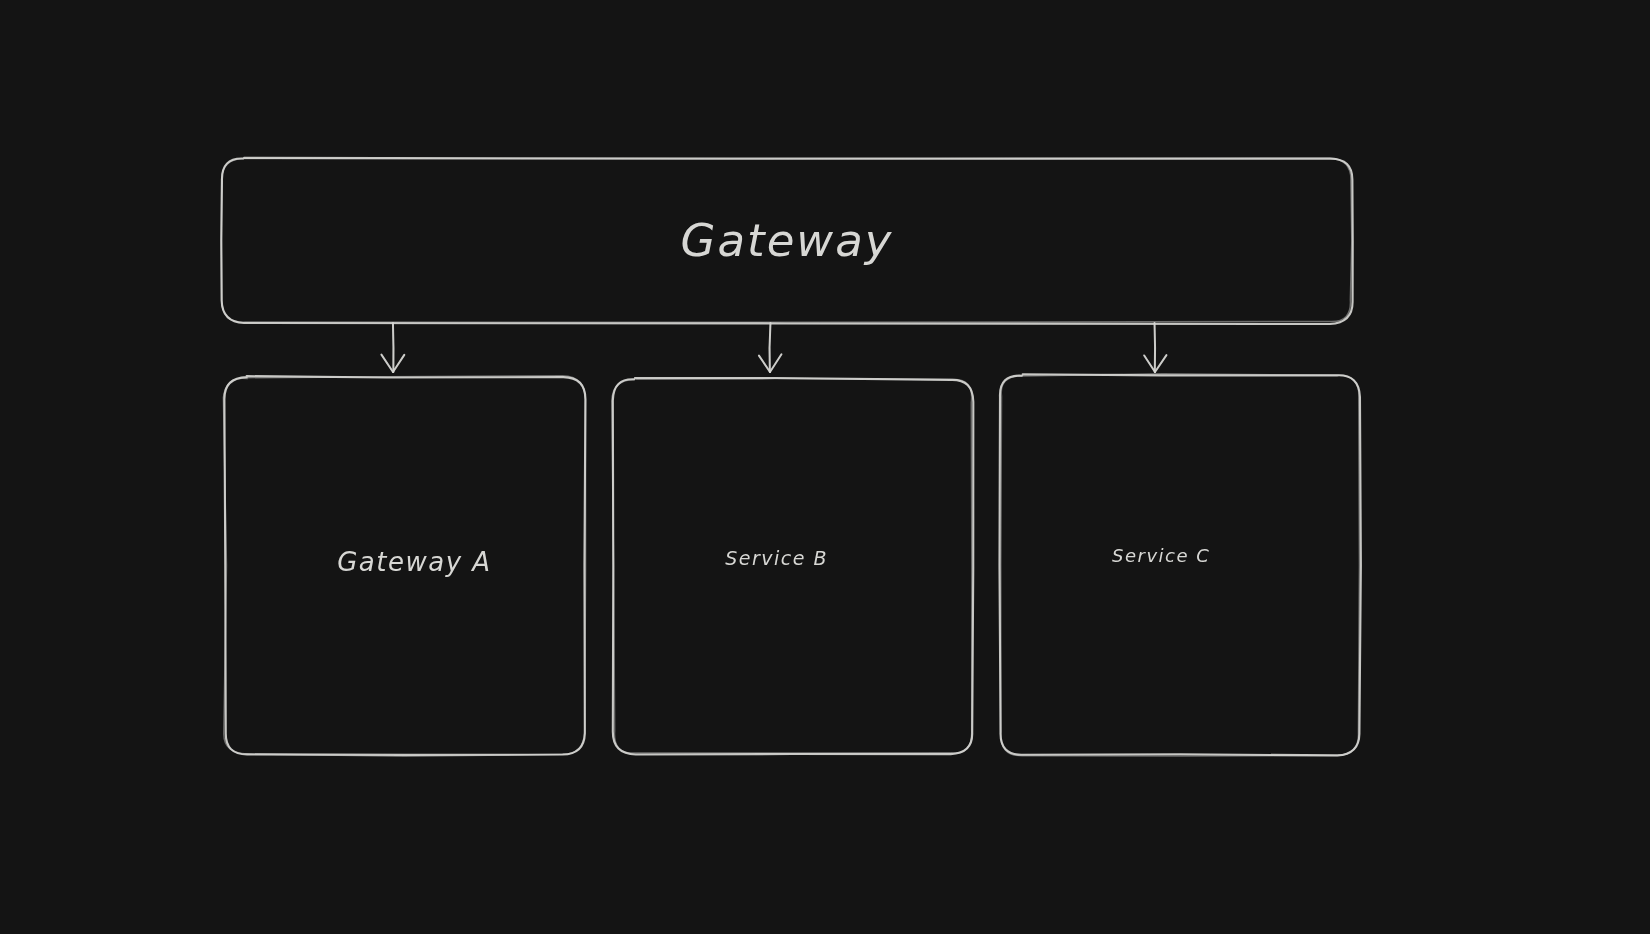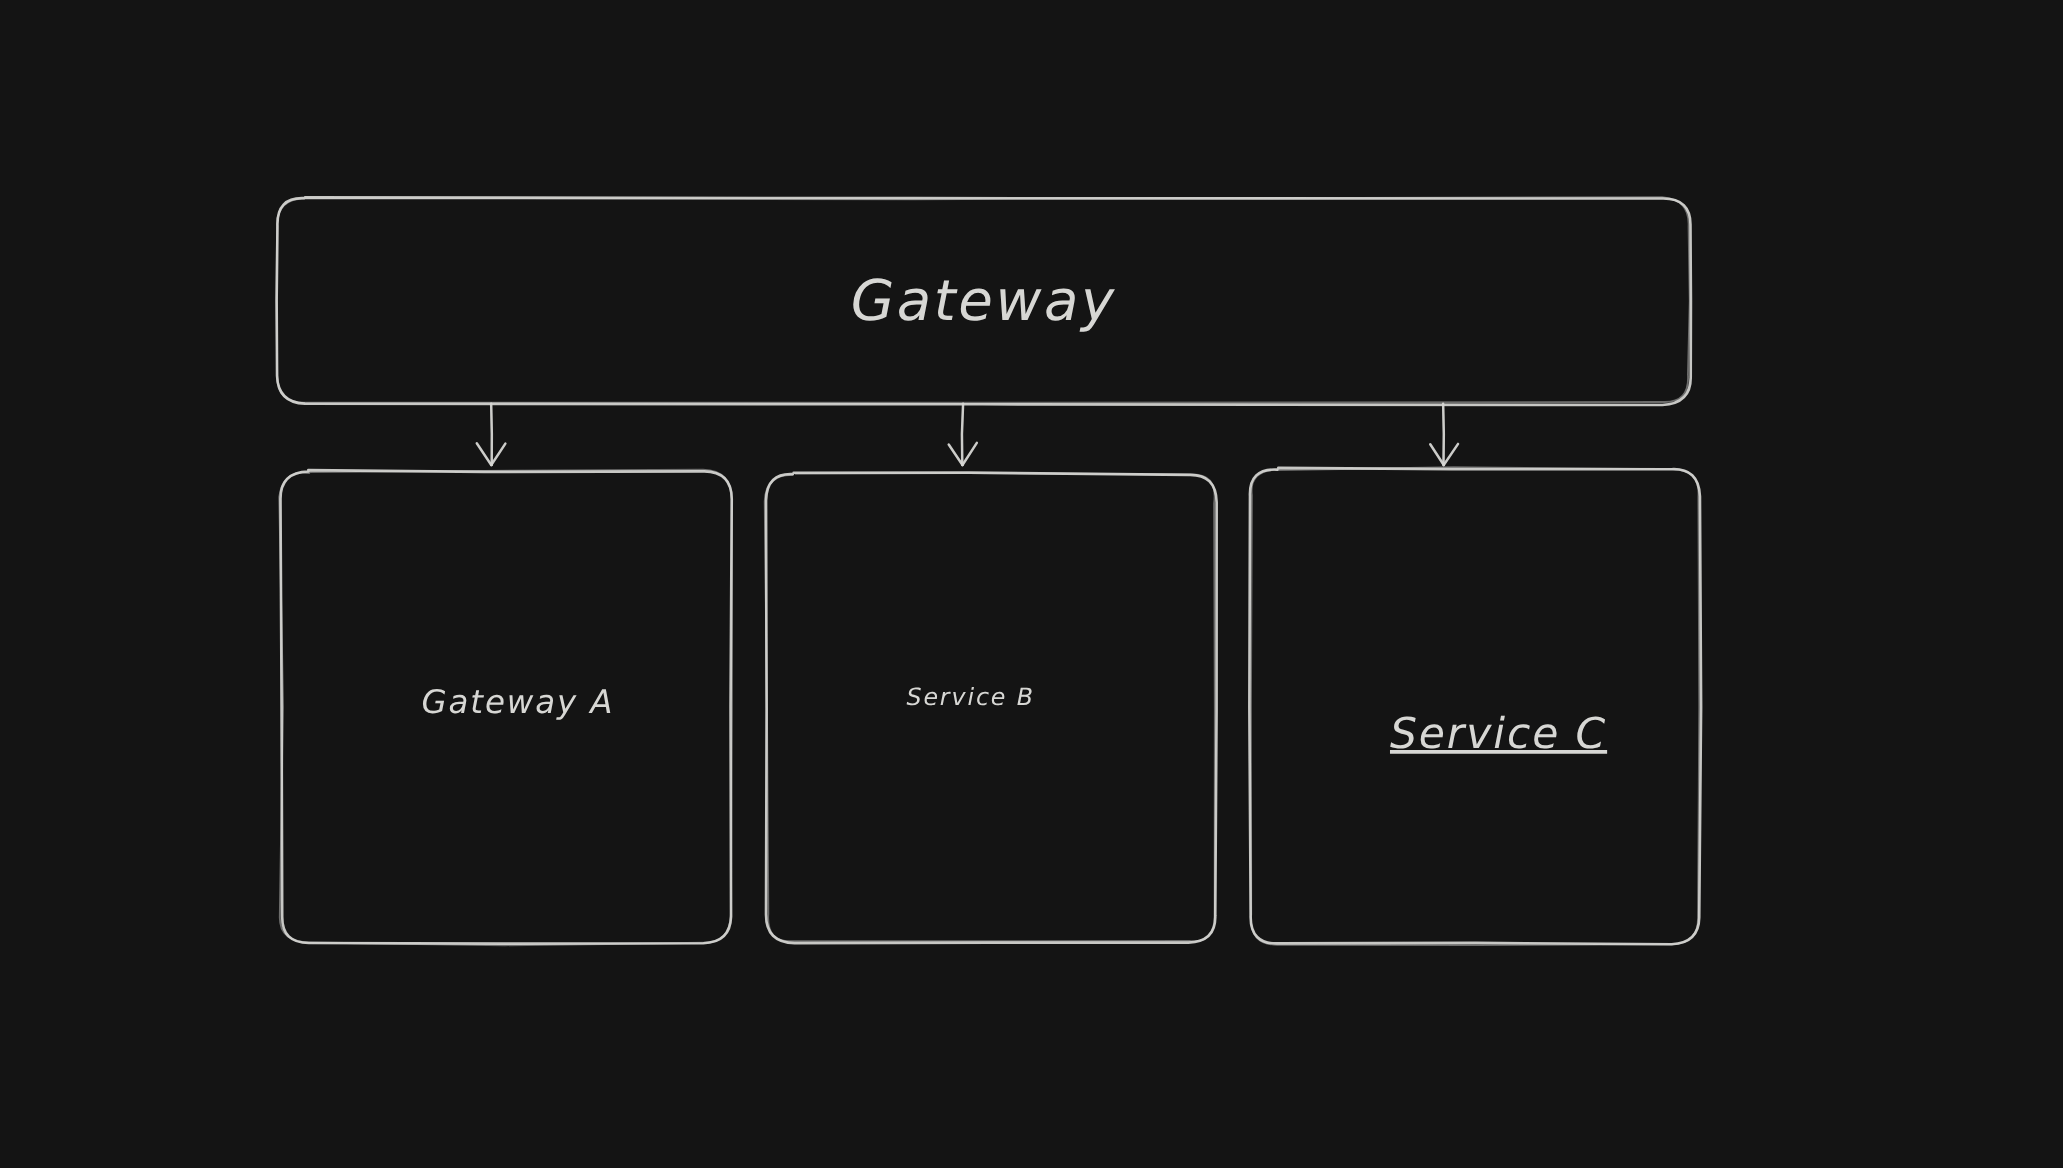--- a/index.html
+++ b/index.html
@@ -94,20 +94,20 @@
       <path d="M 1144.20 355.44 L 1155.00 372.00" fill="none" stroke="#d7d7d4" stroke-width="1.2" stroke-linecap="round" stroke-linejoin="round" opacity="0.4"></path>
       <path d="M 1166.45 355.13 L 1155.00 372.00" fill="none" stroke="#d7d7d4" stroke-width="1.2" stroke-linecap="round" stroke-linejoin="round" opacity="0.4"></path>
     </svg>
 
   <div class="node-label label-gateway" style="left: 680.602px; top: 213.5px; font-size: 45px;">Gateway</div>
 
   <div class="node-label label-service" style="left: 337.172px; top: 547px; font-size: 26px;">Gateway A</div>
 
   <div class="node-label label-service" style="left: 725.148px; top: 547px; font-size: 19px;">Service B</div>
 
-  <div class="node-label label-service" style="left: 1111.99px; top: 567px; font-size: 34px; text-decoration: underline;">Service C</div>
+  <div class="node-label label-service" style="left: 1111.99px; top: 545px; font-size: 18px;">Service C</div>
 
   <div class="node-hit" style="left: 222px; top: 158px; width: 1130px; height: 165px;"></div>
   <div class="node-hit" style="left: 225px; top: 377px; width: 360px; height: 378px;"></div>
   <div class="node-hit" style="left: 613px; top: 379px; width: 360px; height: 375px;"></div>
   <div class="node-hit" style="left: 1000px; top: 375px; width: 360px; height: 380px;"></div>
 
 </div>
 
 </body></html>

